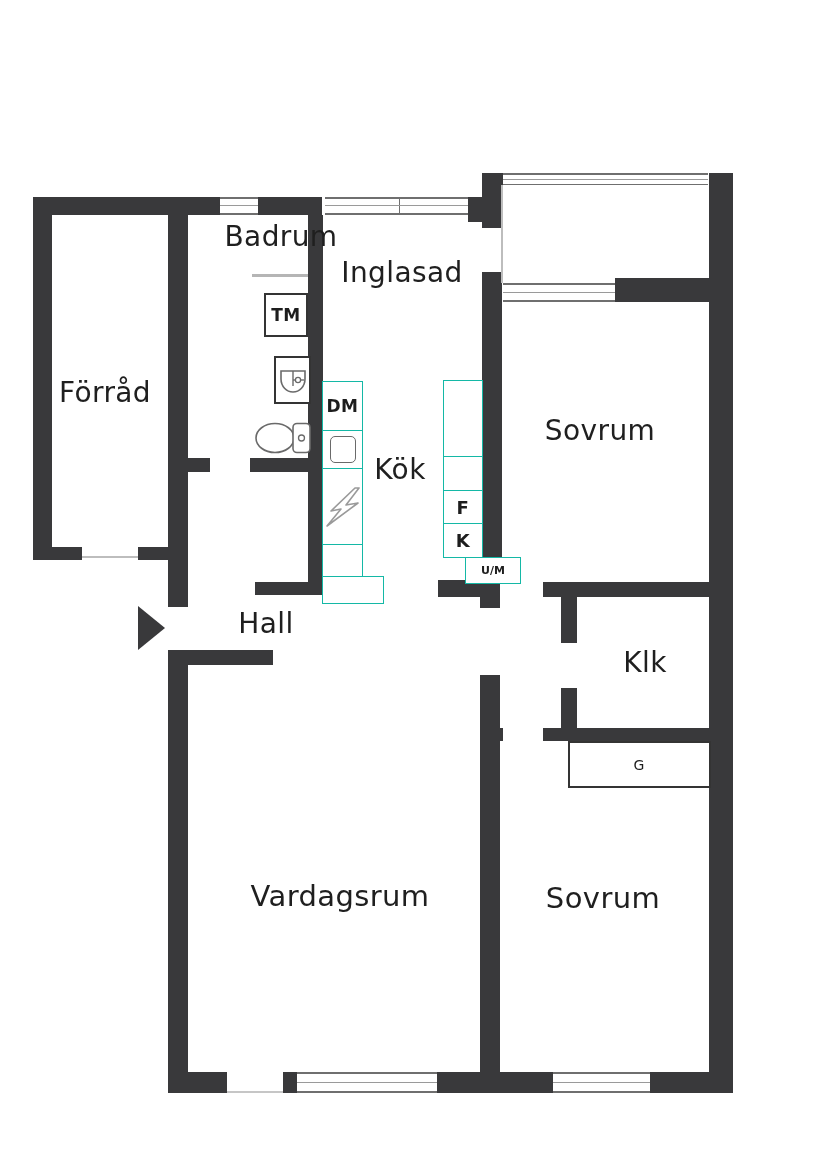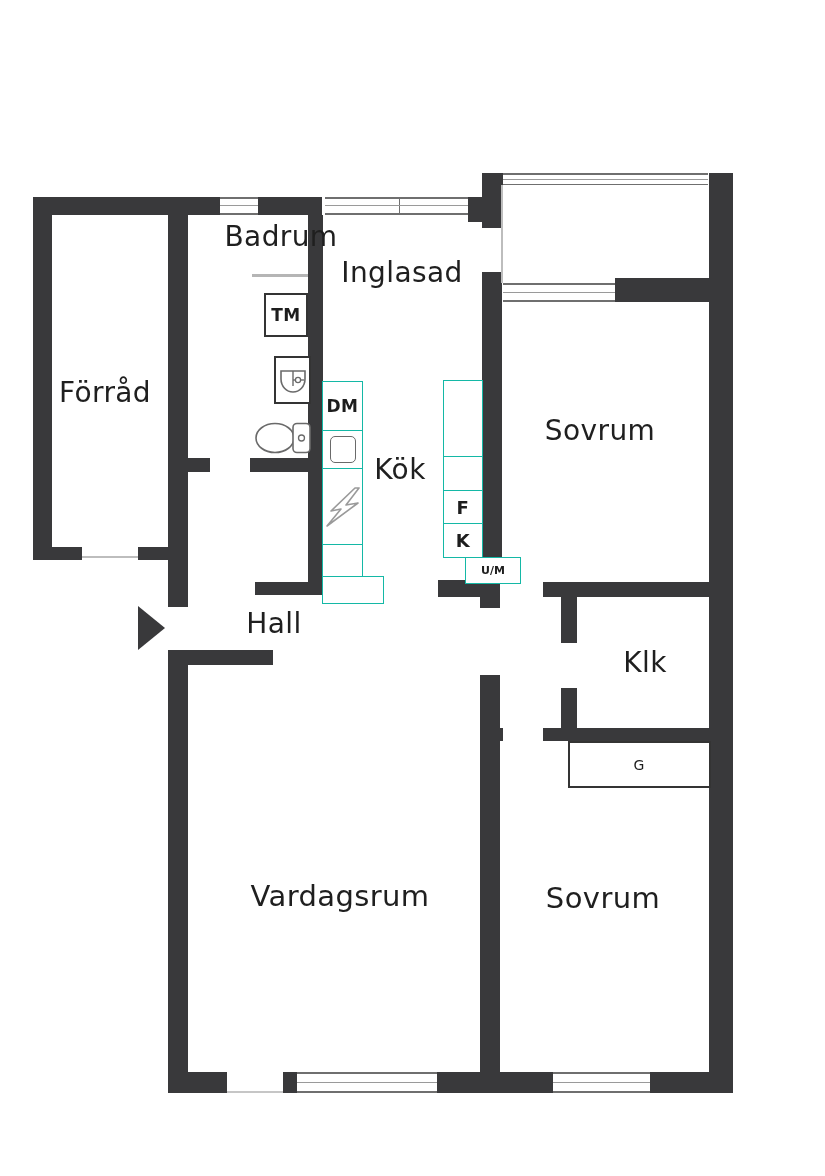--- a/index.html
+++ b/index.html
@@ -130,18 +130,18 @@
 
   <svg style="left:138px;top:606px;" width="27" height="44" viewBox="0 0 27 44">
     <polygon points="0,0 0,44 27,22" fill="#39393b"></polygon>
   </svg>
 
   <div class="lbl" style="left:105px;top:392px;">Förråd</div>
   <div class="lbl" style="left:251px;top:236px;margin-left:30px;">Badrum</div>
   <div class="lbl" style="left:402px;top:272px;">Inglasad</div>
   <div class="lbl" style="left:600px;top:430px;">Sovrum</div>
   <div class="lbl" style="left:400px;top:469px;">Kök</div>
-  <div class="lbl" style="left:274px;top:623px;">Hall</div>
+  <div class="lbl" style="left:266px;top:623px;">Hall</div>
   <div class="lbl" style="left:645px;top:662px;text-align:right;">Klk</div>
   <div class="lbl big" style="left:340px;top:896px;">Vardagsrum</div>
   <div class="lbl big" style="left:603px;top:898px;">Sovrum</div>
 
 </div>
 
 </body></html>

